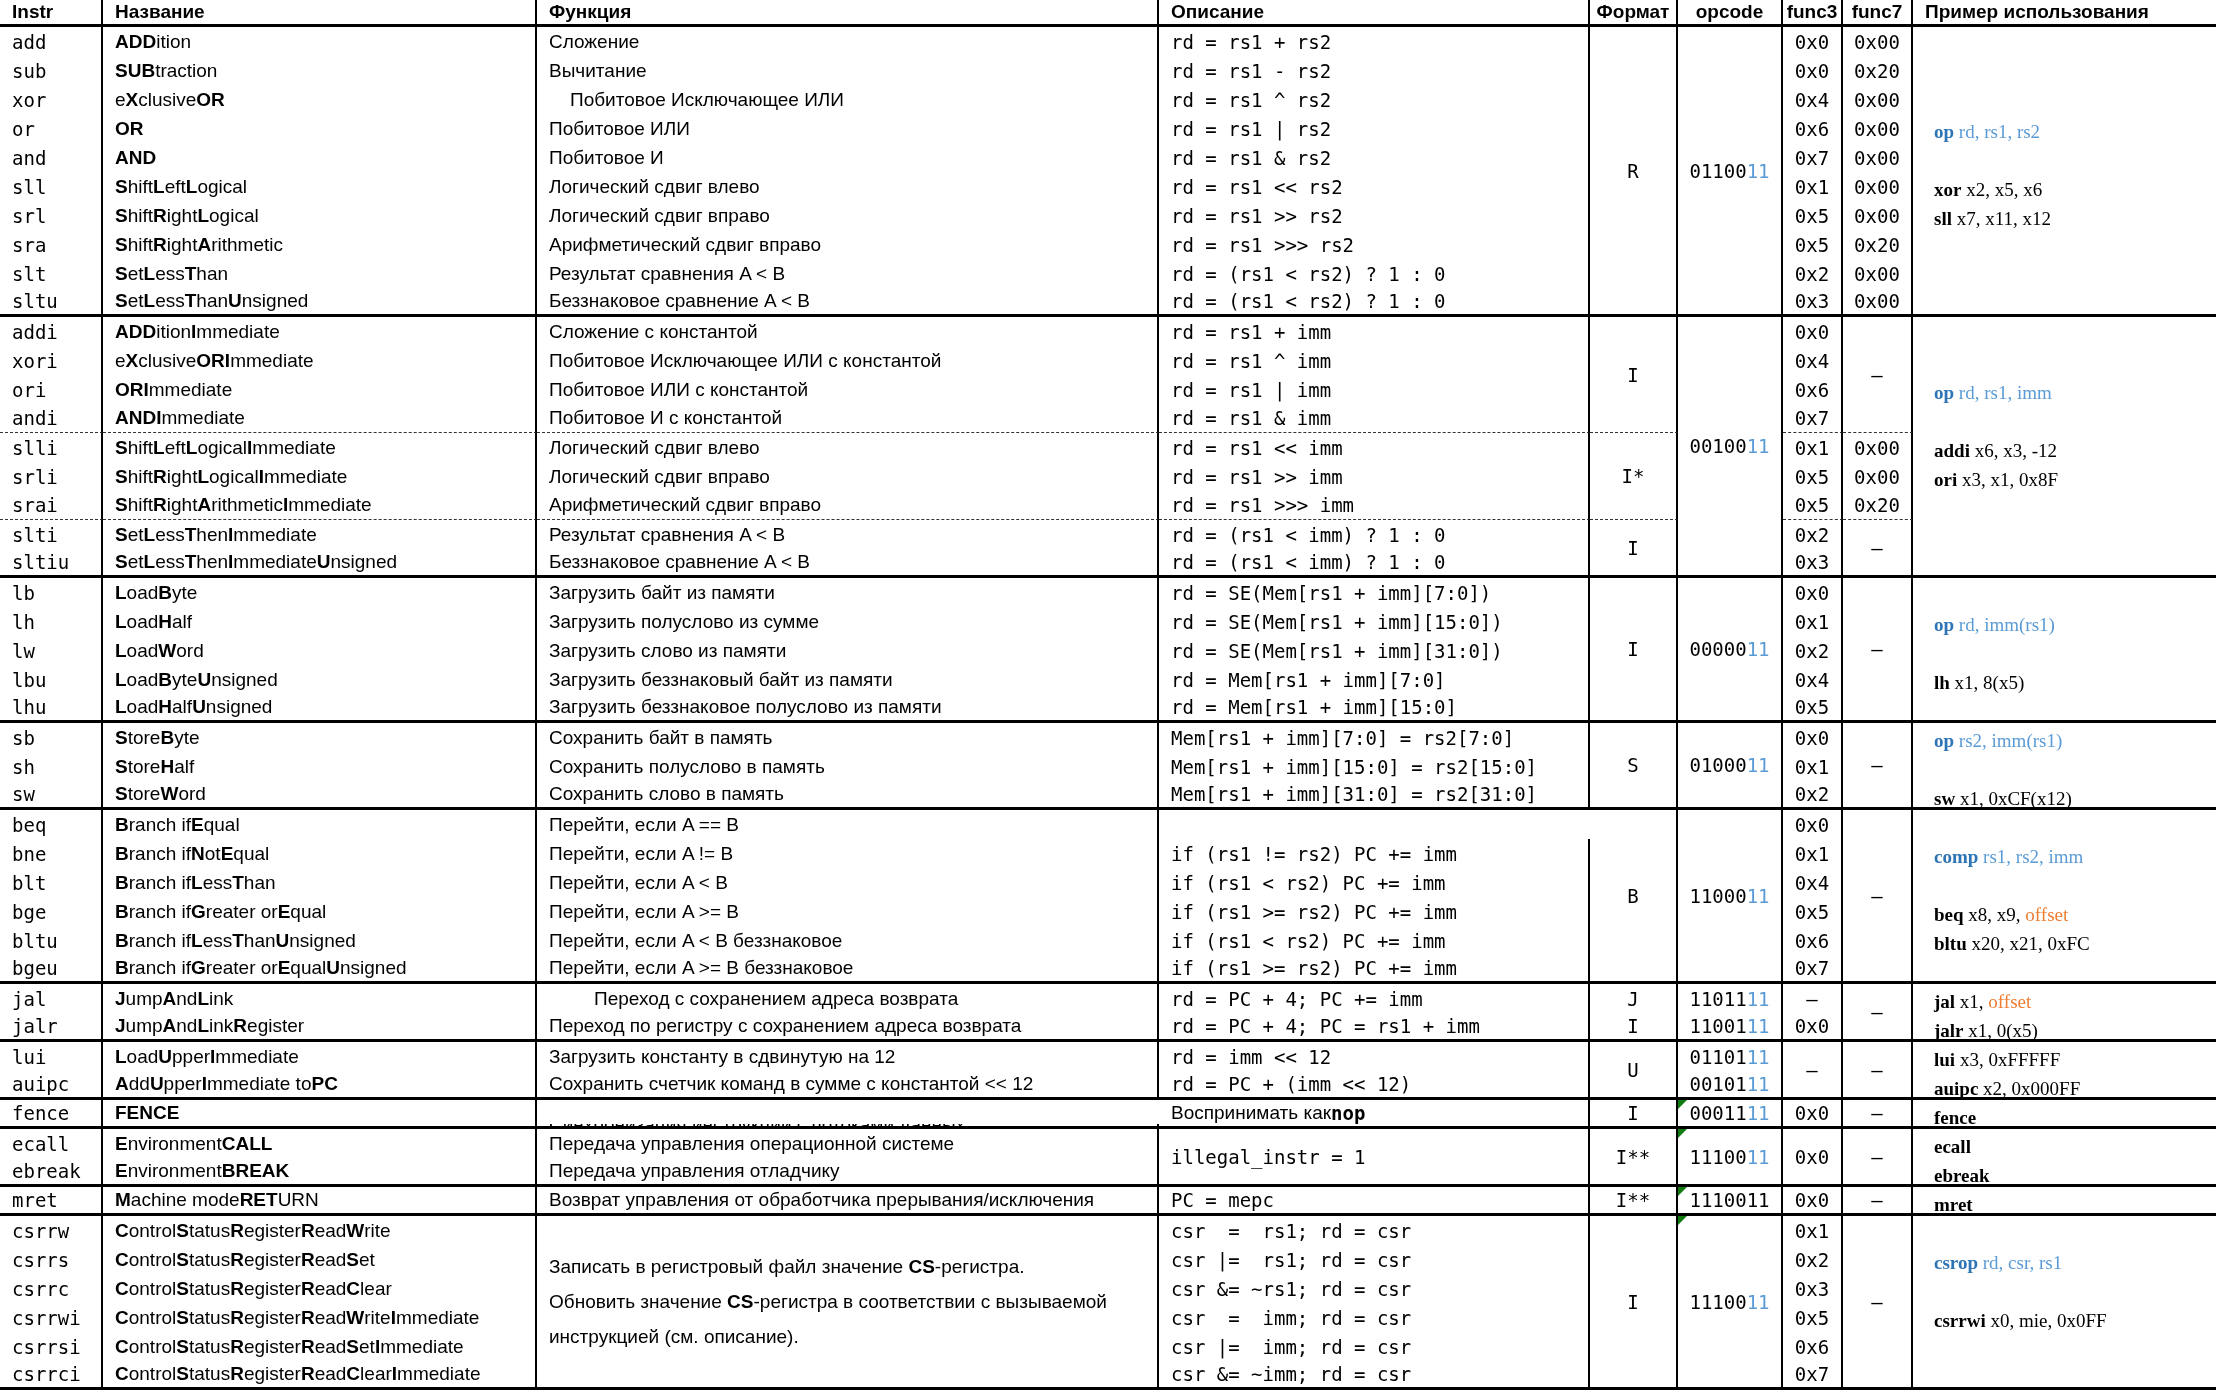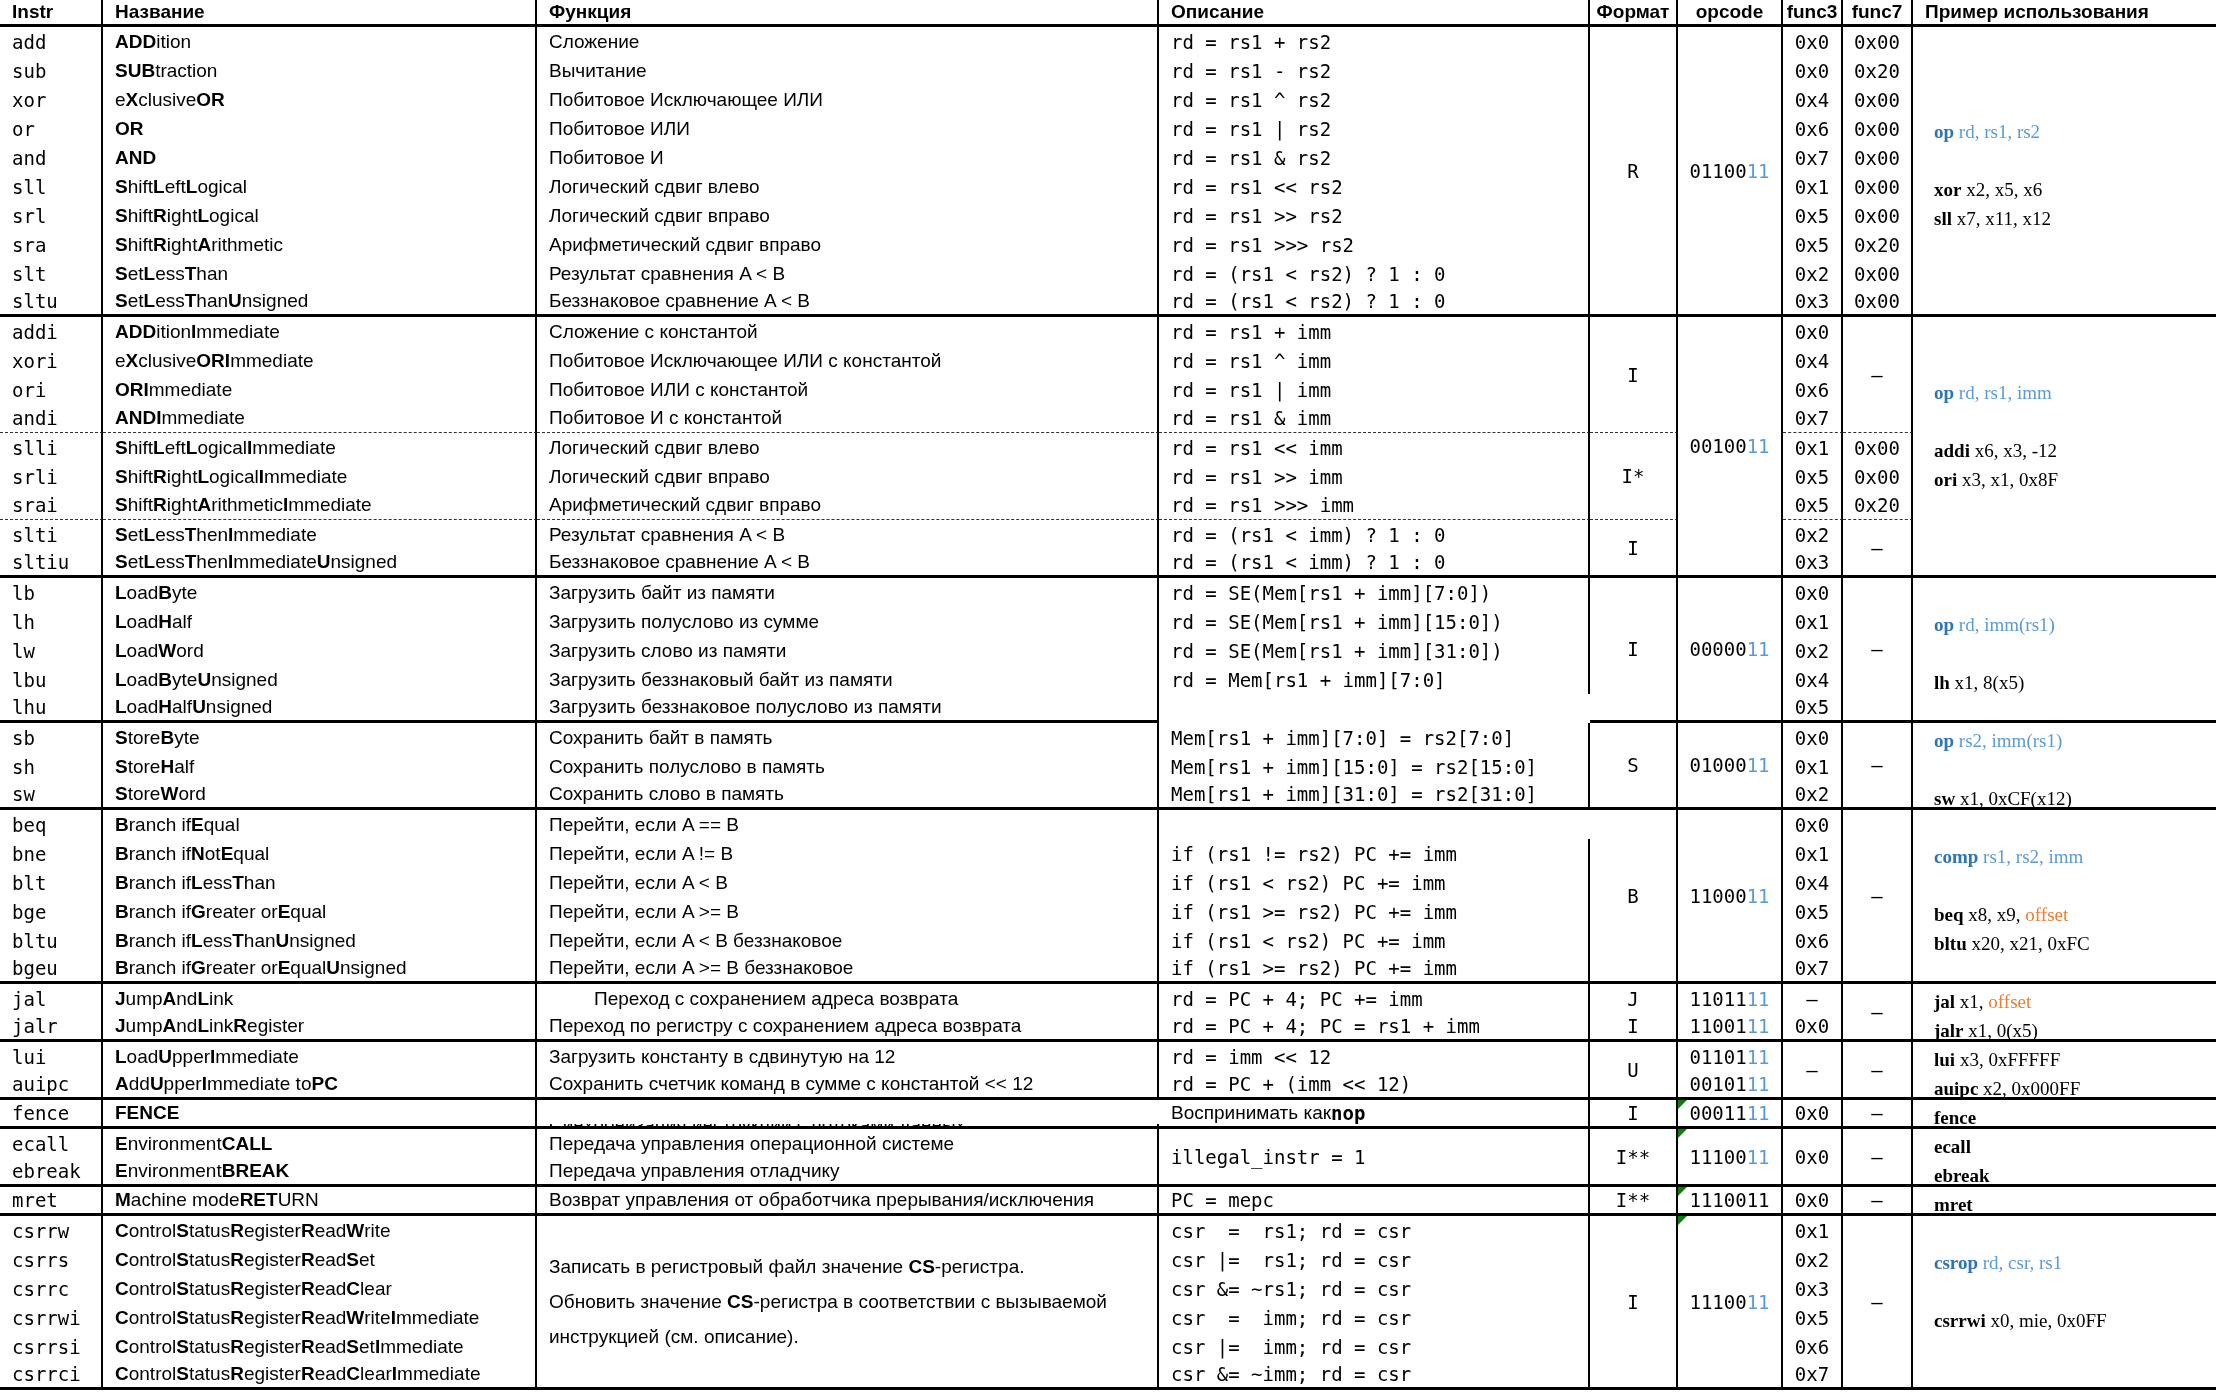--- a/index.html
+++ b/index.html
@@ -64,21 +64,21 @@
       <div class="c vb sans left" style="grid-area: 6 / 2 / span 1;">
         <span class="bd">AND</span>
       </div>
       <div class="c vb sans left" style="grid-area: 7 / 2 / span 1;"><span class="bd">S</span>hift <span class="bd">L</span>eft <span class="bd">L</span>ogical</div>
       <div class="c vb sans left" style="grid-area: 8 / 2 / span 1;"><span class="bd">S</span>hift <span class="bd">R</span>ight <span class="bd">L</span>ogical</div>
       <div class="c vb sans left" style="grid-area: 9 / 2 / span 1;"><span class="bd">S</span>hift <span class="bd">R</span>ight <span class="bd">A</span>rithmetic</div>
       <div class="c vb sans left" style="grid-area: 10 / 2 / span 1;"><span class="bd">S</span>et <span class="bd">L</span>ess <span class="bd">T</span>han</div>
       <div class="c vb sb sans left" style="grid-area: 11 / 2 / span 1;"><span class="bd">S</span>et <span class="bd">L</span>ess <span class="bd">T</span>han <span class="bd">U</span>nsigned</div>
       <div class="c vb sans left" style="grid-area: 2 / 3 / span 1;">Сложение</div>
       <div class="c vb sans left" style="grid-area: 3 / 3 / span 1;">Вычитание</div>
-      <div class="c vb sans left" style="grid-area: 4 / 3 / span 1;">Побитовое Исключающее ИЛИ</div>
+      <div class="c vb sans left" style="grid-area: 4 / 3 / span 1; margin-left: 21px;">Побитовое Исключающее ИЛИ</div>
       <div class="c vb sans left" style="grid-area: 5 / 3 / span 1;">Побитовое ИЛИ</div>
       <div class="c vb sans left" style="grid-area: 6 / 3 / span 1;">Побитовое И</div>
       <div class="c vb sans left" style="grid-area: 7 / 3 / span 1;">Логический сдвиг влево</div>
       <div class="c vb sans left" style="grid-area: 8 / 3 / span 1;">Логический сдвиг вправо</div>
       <div class="c vb sans left" style="grid-area: 9 / 3 / span 1;">Арифметический сдвиг вправо</div>
       <div class="c vb sans left" style="grid-area: 10 / 3 / span 1;">Результат сравнения A &lt; B</div>
       <div class="c vb sb sans left" style="grid-area: 11 / 3 / span 1;">Беззнаковое сравнение A &lt; B</div>
       <div class="c vb mono left pre" style="grid-area: 2 / 4 / span 1;">rd = rs1 + rs2</div>
       <div class="c vb mono left pre" style="grid-area: 3 / 4 / span 1;">rd = rs1 - rs2</div>
       <div class="c vb mono left pre" style="grid-area: 4 / 4 / span 1;">rd = rs1 ^ rs2</div>
@@ -187,20 +187,21 @@
       <div class="c vb sb sans left" style="grid-area: 25 / 2 / span 1;"><span class="bd">L</span>oad <span class="bd">H</span>alf <span class="bd">U</span>nsigned</div>
       <div class="c vb sans left" style="grid-area: 21 / 3 / span 1;">Загрузить байт из памяти</div>
       <div class="c vb sans left" style="grid-area: 22 / 3 / span 1;">Загрузить полуслово из сумме</div>
       <div class="c vb sans left" style="grid-area: 23 / 3 / span 1;">Загрузить слово из памяти</div>
       <div class="c vb sans left" style="grid-area: 24 / 3 / span 1;">Загрузить беззнаковый байт из памяти</div>
       <div class="c vb sb sans left" style="grid-area: 25 / 3 / span 1;">Загрузить беззнаковое полуслово из памяти</div>
       <div class="c vb mono left pre" style="grid-area: 21 / 4 / span 1;">rd = SE(Mem[rs1 + imm][7:0])</div>
       <div class="c vb mono left pre" style="grid-area: 22 / 4 / span 1;">rd = SE(Mem[rs1 + imm][15:0])</div>
       <div class="c vb mono left pre" style="grid-area: 23 / 4 / span 1;">rd = SE(Mem[rs1 + imm][31:0])</div>
       <div class="c vb mono left pre" style="grid-area: 24 / 4 / span 1;">rd = Mem[rs1 + imm][7:0]</div>
+      <div class="c vb sb mono left pre" style="grid-area: 25 / 4 / span 1;">rd = Mem[rs1 + imm][15:0]</div>
       <div class="c vb sb mono center" style="grid-area: 21 / 5 / span 5;">I</div>
       <div class="c mono center vb sb" style="grid-area: 21 / 6 / span 5;">00000<span class="blue">11</span></div>
       <div class="c vb mono center" style="grid-area: 21 / 7 / span 1;">0x0</div>
       <div class="c vb mono center" style="grid-area: 22 / 7 / span 1;">0x1</div>
       <div class="c vb mono center" style="grid-area: 23 / 7 / span 1;">0x2</div>
       <div class="c vb mono center" style="grid-area: 24 / 7 / span 1;">0x4</div>
       <div class="c vb sb mono center" style="grid-area: 25 / 7 / span 1;">0x5</div>
       <div class="c vb sb mono center" style="grid-area: 21 / 8 / span 5;">–</div>
       <div class="c  sb" style="grid-area: 21 / 9 / span 5;">
         <div class="exline" style="top: 29px;"><span class="kb">op</span><span class="b"> rd, imm(rs1)</span></div>

